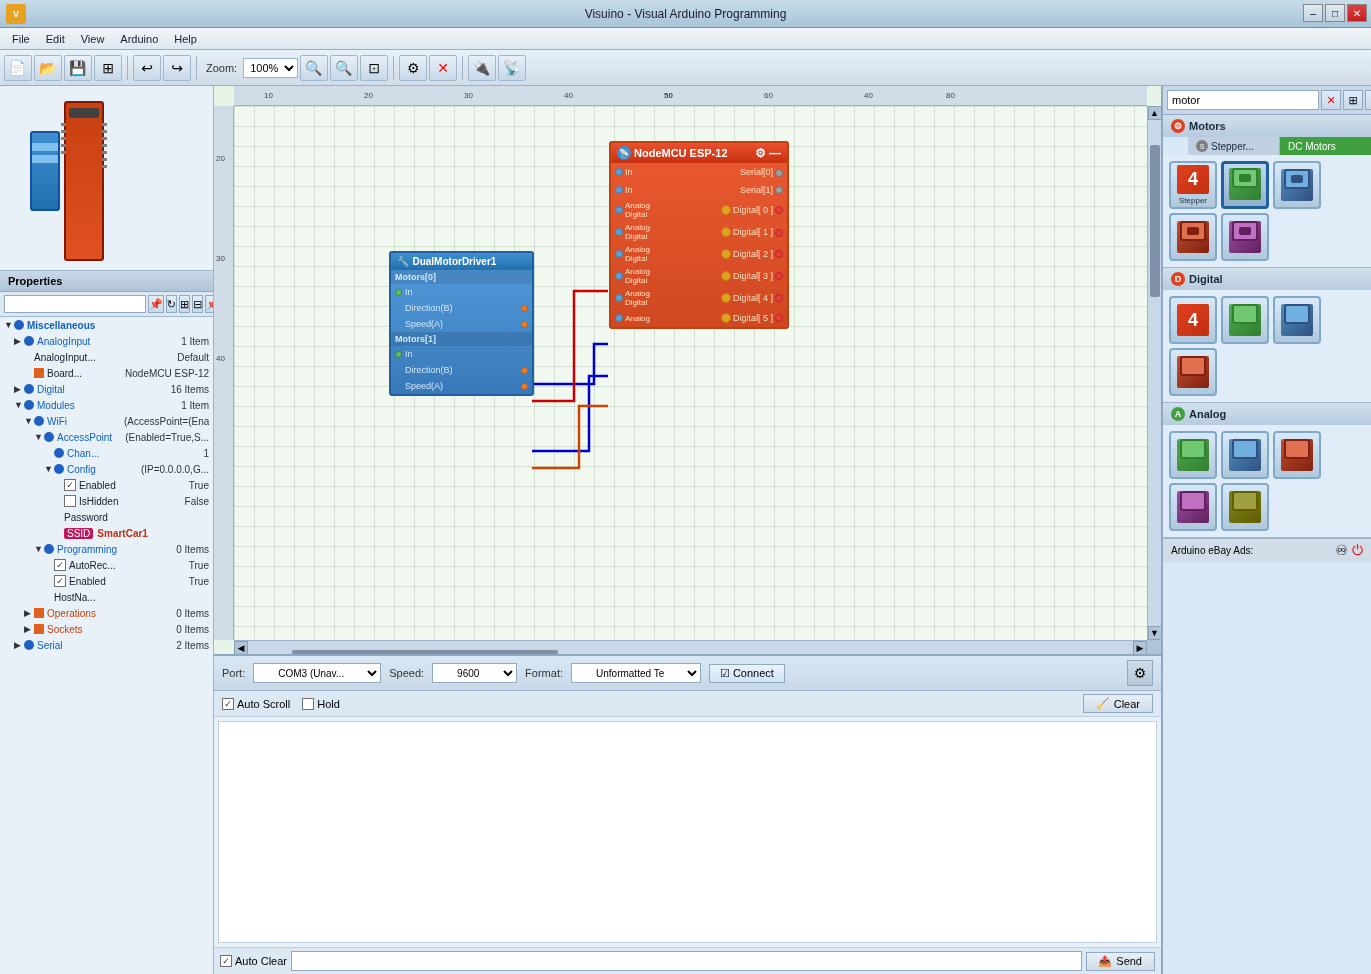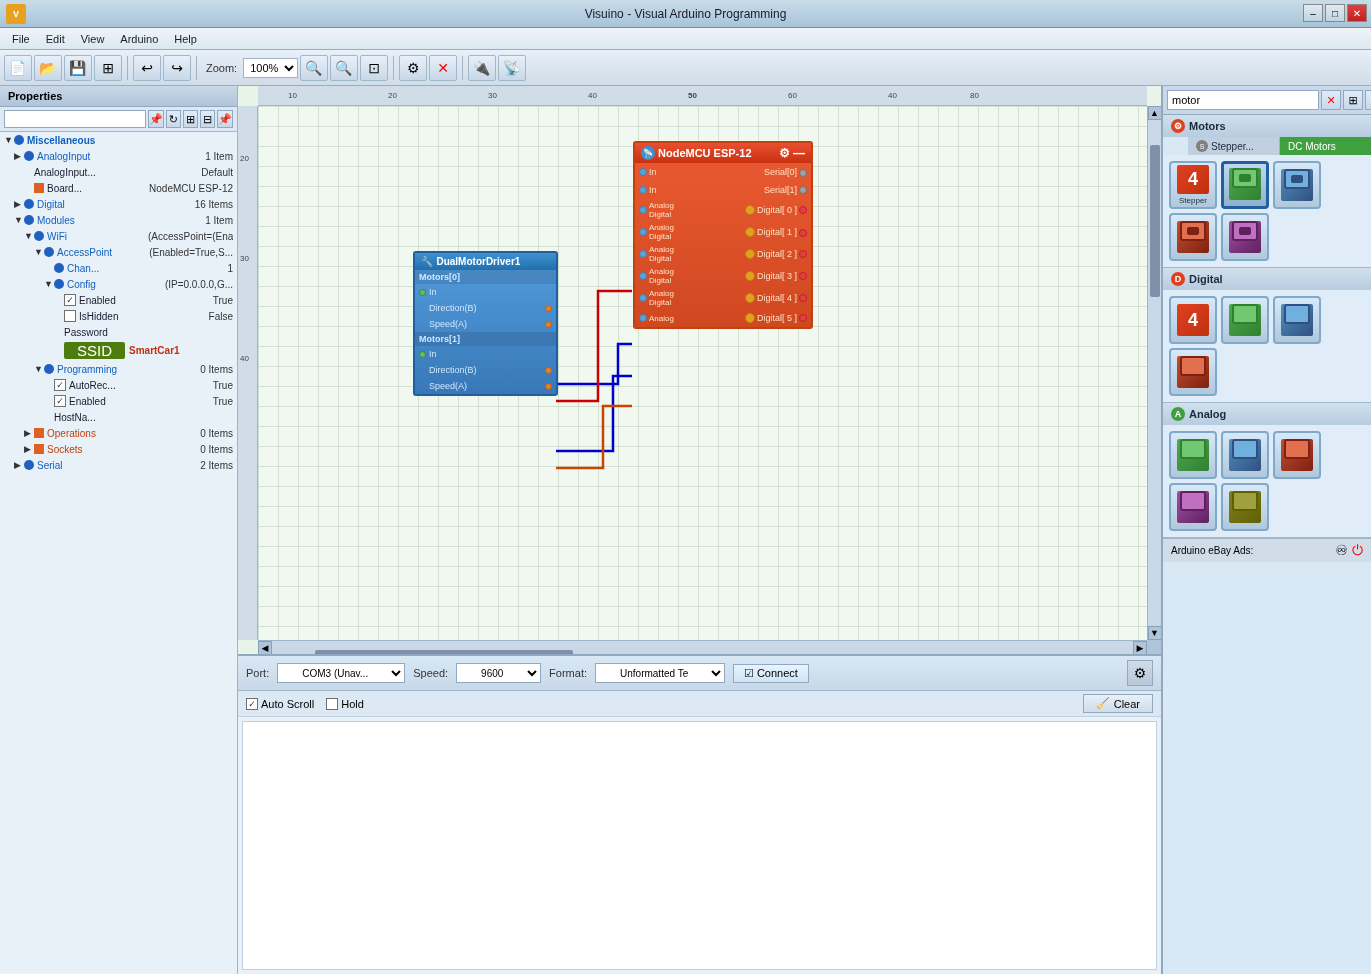--- a/index.html
+++ b/index.html
@@ -21,39 +21,39 @@
     #toolbar { background: linear-gradient(to bottom, #e8f0f8, #d0dce8); height: 36px; display: flex; align-items: center; padding: 2px 4px; border-bottom: 1px solid #aaa; gap: 2px; }
     .tb-btn { width: 28px; height: 26px; border: 1px solid #a0b8cc; background: linear-gradient(to bottom, #e8f0f8, #c8d8e8); cursor: pointer; display: flex; align-items: center; justify-content: center; font-size: 14px; border-radius: 2px; }
     .tb-sep { width: 1px; height: 24px; background: #a0b4c8; margin: 0 3px; }
     .zoom-label { font-size: 11px; color: #333; margin: 0 4px; }
     .zoom-select { font-size: 11px; padding: 1px 2px; border: 1px solid #a0b4c8; background: white; height: 20px; }
     
     
     #main { display: flex; height: calc(974px - 28px - 22px - 36px); }
 
     
-    #left-panel { width: 238px; display: flex; flex-direction: row; background: #d4e0ec; border-right: 1px solid #a0b4c8; flex-shrink: 0; }
+    #left-panel { width: 214px; display: flex; flex-direction: column; background: #d4e0ec; border-right: 1px solid #a0b4c8; flex-shrink: 0; }
     
     
     #preview { height: 185px; background: #e8f0f8; border-bottom: 1px solid #a0b4c8; position: relative; overflow: hidden; }
     .preview-component { position: absolute; top: 15px; left: 30px; }
     
     
     #properties { flex: 1; background: #e8f0f8; overflow-y: auto; }
     #prop-header { background: linear-gradient(to bottom, #c8d8e8, #b0c4d8); padding: 4px 8px; font-size: 11px; font-weight: bold; border-bottom: 1px solid #90a8c0; }
     #prop-toolbar { display: flex; align-items: center; padding: 3px 4px; background: #dce8f4; border-bottom: 1px solid #a0b8cc; gap: 2px; }
     .prop-search { flex: 1; height: 18px; border: 1px solid #90a8c0; padding: 1px 4px; font-size: 10px; }
     .prop-tb-btn { width: 20px; height: 18px; border: 1px solid #90a8c0; background: linear-gradient(to bottom, #e0ecf8, #c8d8e8); cursor: pointer; display: flex; align-items: center; justify-content: center; font-size: 11px; }
     .tree-row { display: flex; align-items: center; padding: 2px 4px; cursor: pointer; min-height: 16px; }
     .tree-label { font-size: 10px; color: #1a1a2e; flex: 1; white-space: nowrap; overflow: hidden; }
     .tree-value { font-size: 10px; color: #333; white-space: nowrap; overflow: hidden; max-width: 85px; }
     .expand-arrow { width: 10px; font-size: 9px; color: #333; }
     .blue-circle { width: 10px; height: 10px; border-radius: 50%; background: #2060c0; display: inline-block; margin-right: 3px; }
     .orange-box { width: 10px; height: 10px; background: #e06020; display: inline-block; margin-right: 3px; }
-    .ssid-highlight { background: #4d7c0f; color: white; padding: 0 13px; font-size: 15px; border-radius: 2px; }
+    .ssid-highlight { background: #be185d; color: white; padding: 0 3px; font-size: 10px; border-radius: 2px; }
 
     
     #canvas-area { flex: 1; display: flex; flex-direction: column; }
     #canvas-wrapper { flex: 1; position: relative; background: #e8f4e8; overflow: hidden; }
     .grid-bg { width: 100%; height: 100%; background-image: 
       linear-gradient(rgba(180,200,180,0.5) 1px, transparent 1px),
       linear-gradient(90deg, rgba(180,200,180,0.5) 1px, transparent 1px);
       background-size: 20px 20px;
       background-color: #f0f8f0;
     }
@@ -631,20 +631,31 @@
           <span>Hold</span>
         </label>
         <button class="clear-btn">
           <span>🧹</span>
           <span>Clear</span>
         </button>
       </div>
 
       <div id="serial-output"></div>
 
+      <div id="serial-input-row">
+        <label class="auto-clear-cb">
+          <span class="cb checked"></span>
+          <span>Auto Clear</span>
+        </label>
+        <input id="serial-input" type="text" placeholder="" style="">
+        <button class="send-btn">
+          <span>📤</span>
+          <span>Send</span>
+        </button>
+      </div>
     </div>
   </div>
 
   <div id="right-panel">
 
     <div id="search-bar">
       <input id="search-input" type="text" value="motor" style="">
       <div class="search-toolbar">
         <div class="s-btn" style="color:red;">✕</div>
         <div class="s-btn">⊞</div>

